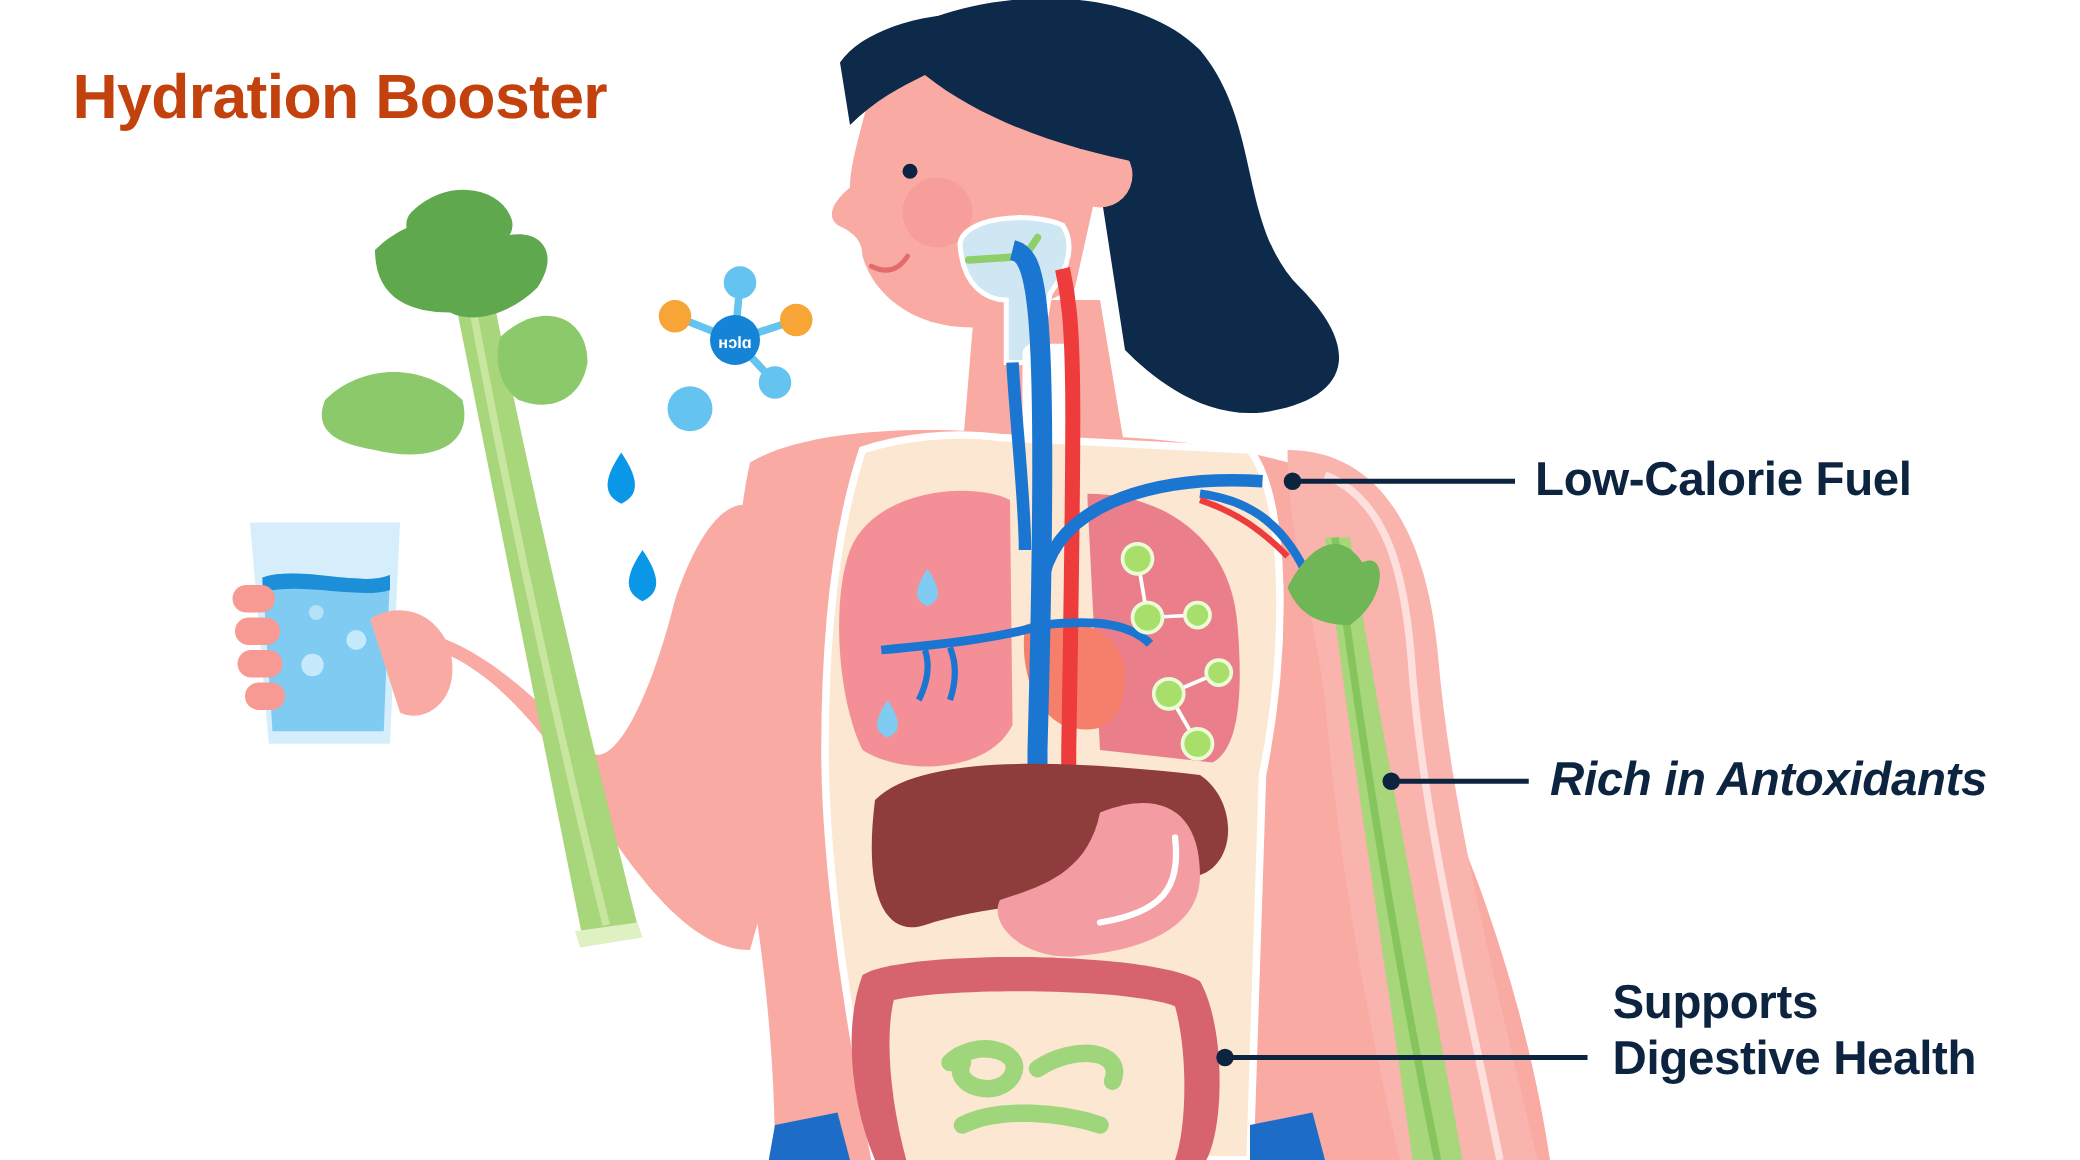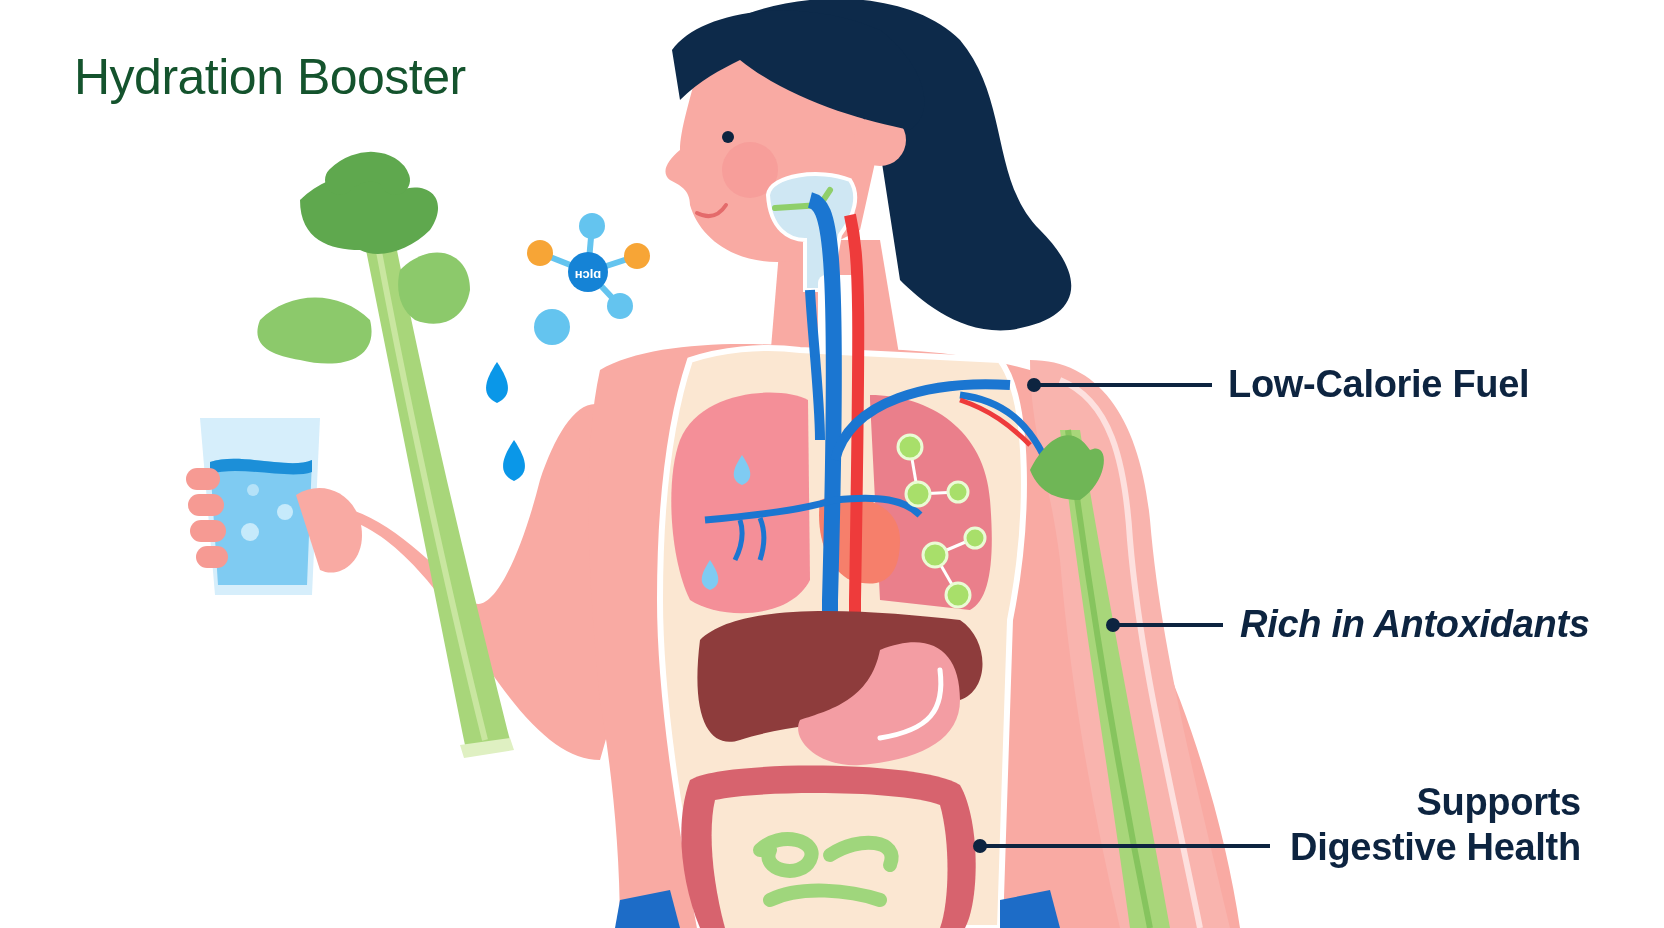--- a/index.html
+++ b/index.html
@@ -1,17 +1,17 @@
 <!DOCTYPE html>
 <html><head>
 <meta charset="utf-8">
 <style>
   html,body{margin:0;padding:0;background:#ffffff;}
   body{width:1664px;height:928px;position:relative;overflow:hidden;font-family:"Liberation Sans","DejaVu Sans",sans-serif;}
-  .title{position:absolute;left:74px;top:48px;font-size:50px;font-weight:400;color:#14532d;letter-spacing:-0.5px;}
+  .title{position:absolute;left:58px;top:48px;font-size:50px;font-weight:700;color:#c2410c;letter-spacing:-0.5px;}
   .art{position:absolute;left:0;top:0;}
   .label{position:absolute;font-size:38px;font-weight:700;color:#0d2440;line-height:1.18;letter-spacing:-0.3px;}
   .leader{position:absolute;height:4px;background:#0d2440;}
   .dot{position:absolute;width:14px;height:14px;border-radius:50%;background:#0d2440;}
 </style>
 </head>
 <body>
 
 <svg class="art" width="1664" height="928" viewBox="0 0 1664 928" xmlns="http://www.w3.org/2000/svg">
 
@@ -142,16 +142,16 @@
 <div class="dot" style="left:1027px;top:378px;"></div>
 <div class="leader" style="left:1034px;top:383px;width:178px;"></div>
 <div class="label" style="left:1228px;top:362px;">Low-Calorie Fuel</div>
 
 <div class="dot" style="left:1106px;top:618px;"></div>
 <div class="leader" style="left:1113px;top:623px;width:110px;"></div>
 <div class="label" style="left:1240px;top:602px;font-style:italic;">Rich in Antoxidants</div>
 
 <div class="dot" style="left:973px;top:839px;"></div>
 <div class="leader" style="left:980px;top:844px;width:290px;"></div>
-<div class="label" style="left:1290px;top:780px;text-align:right;">
+<div class="label" style="left:1290px;top:780px;">
   <div>Supports</div>
   <div>Digestive Health</div>
 </div>
 
 </body></html>

